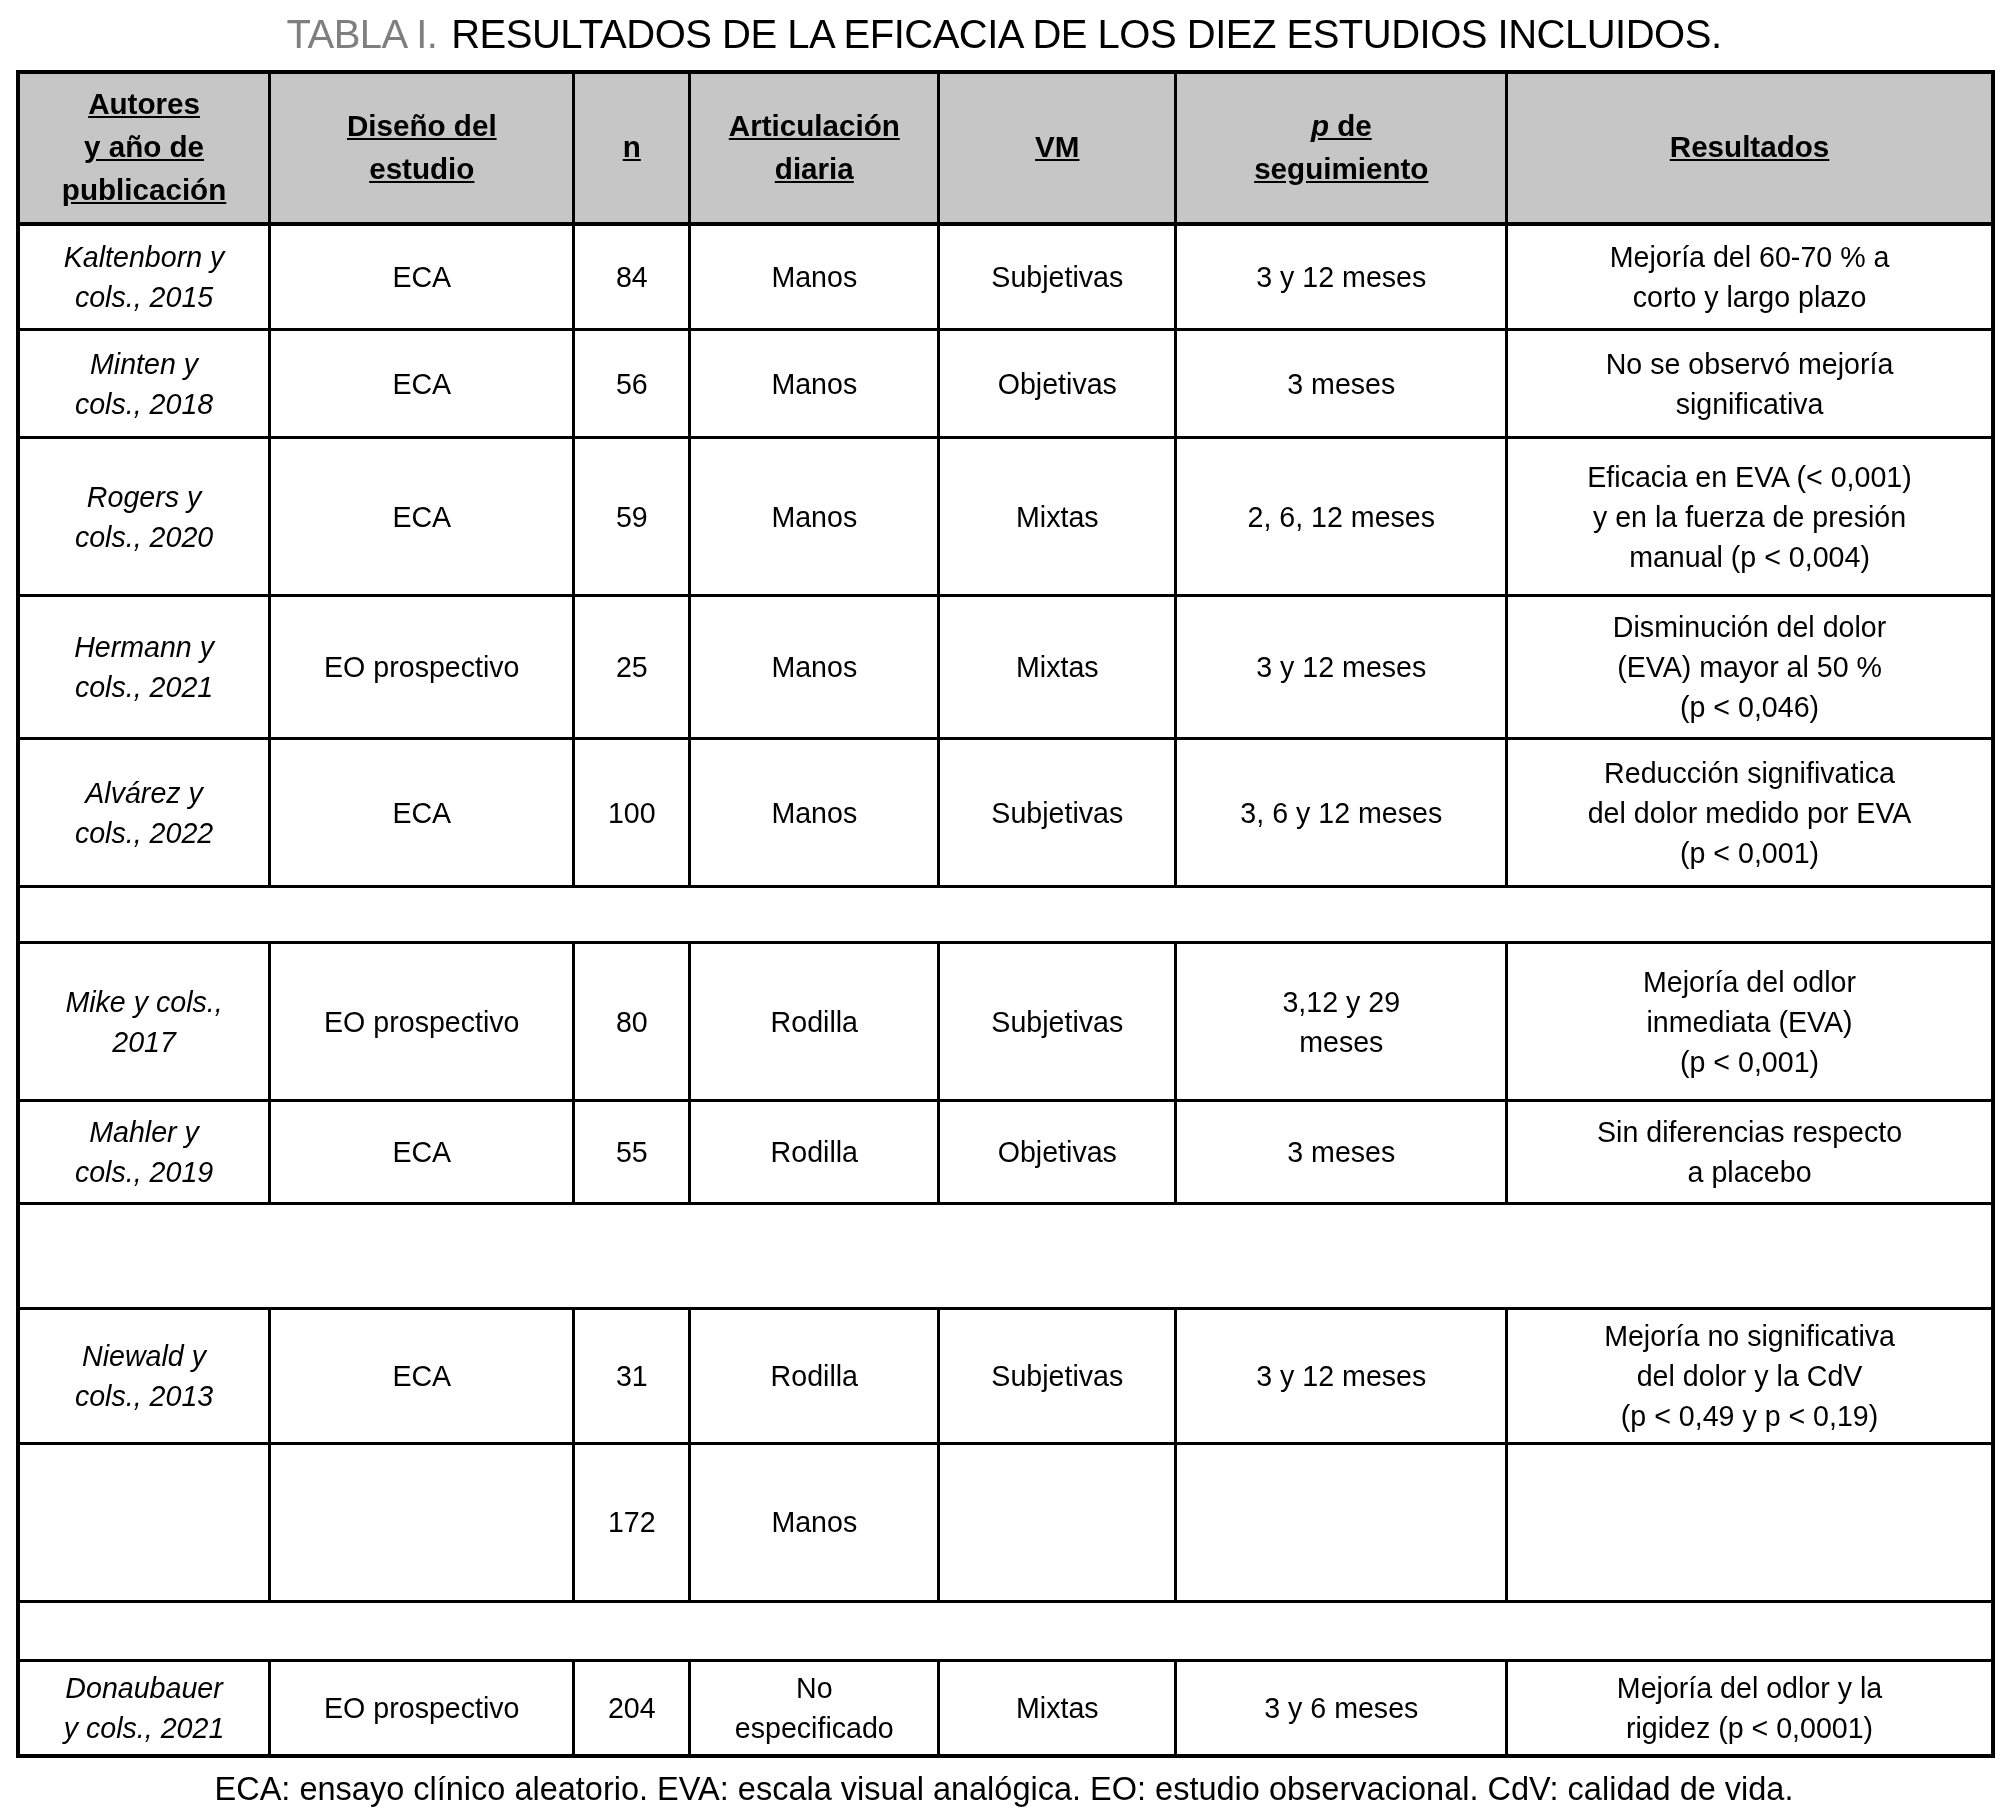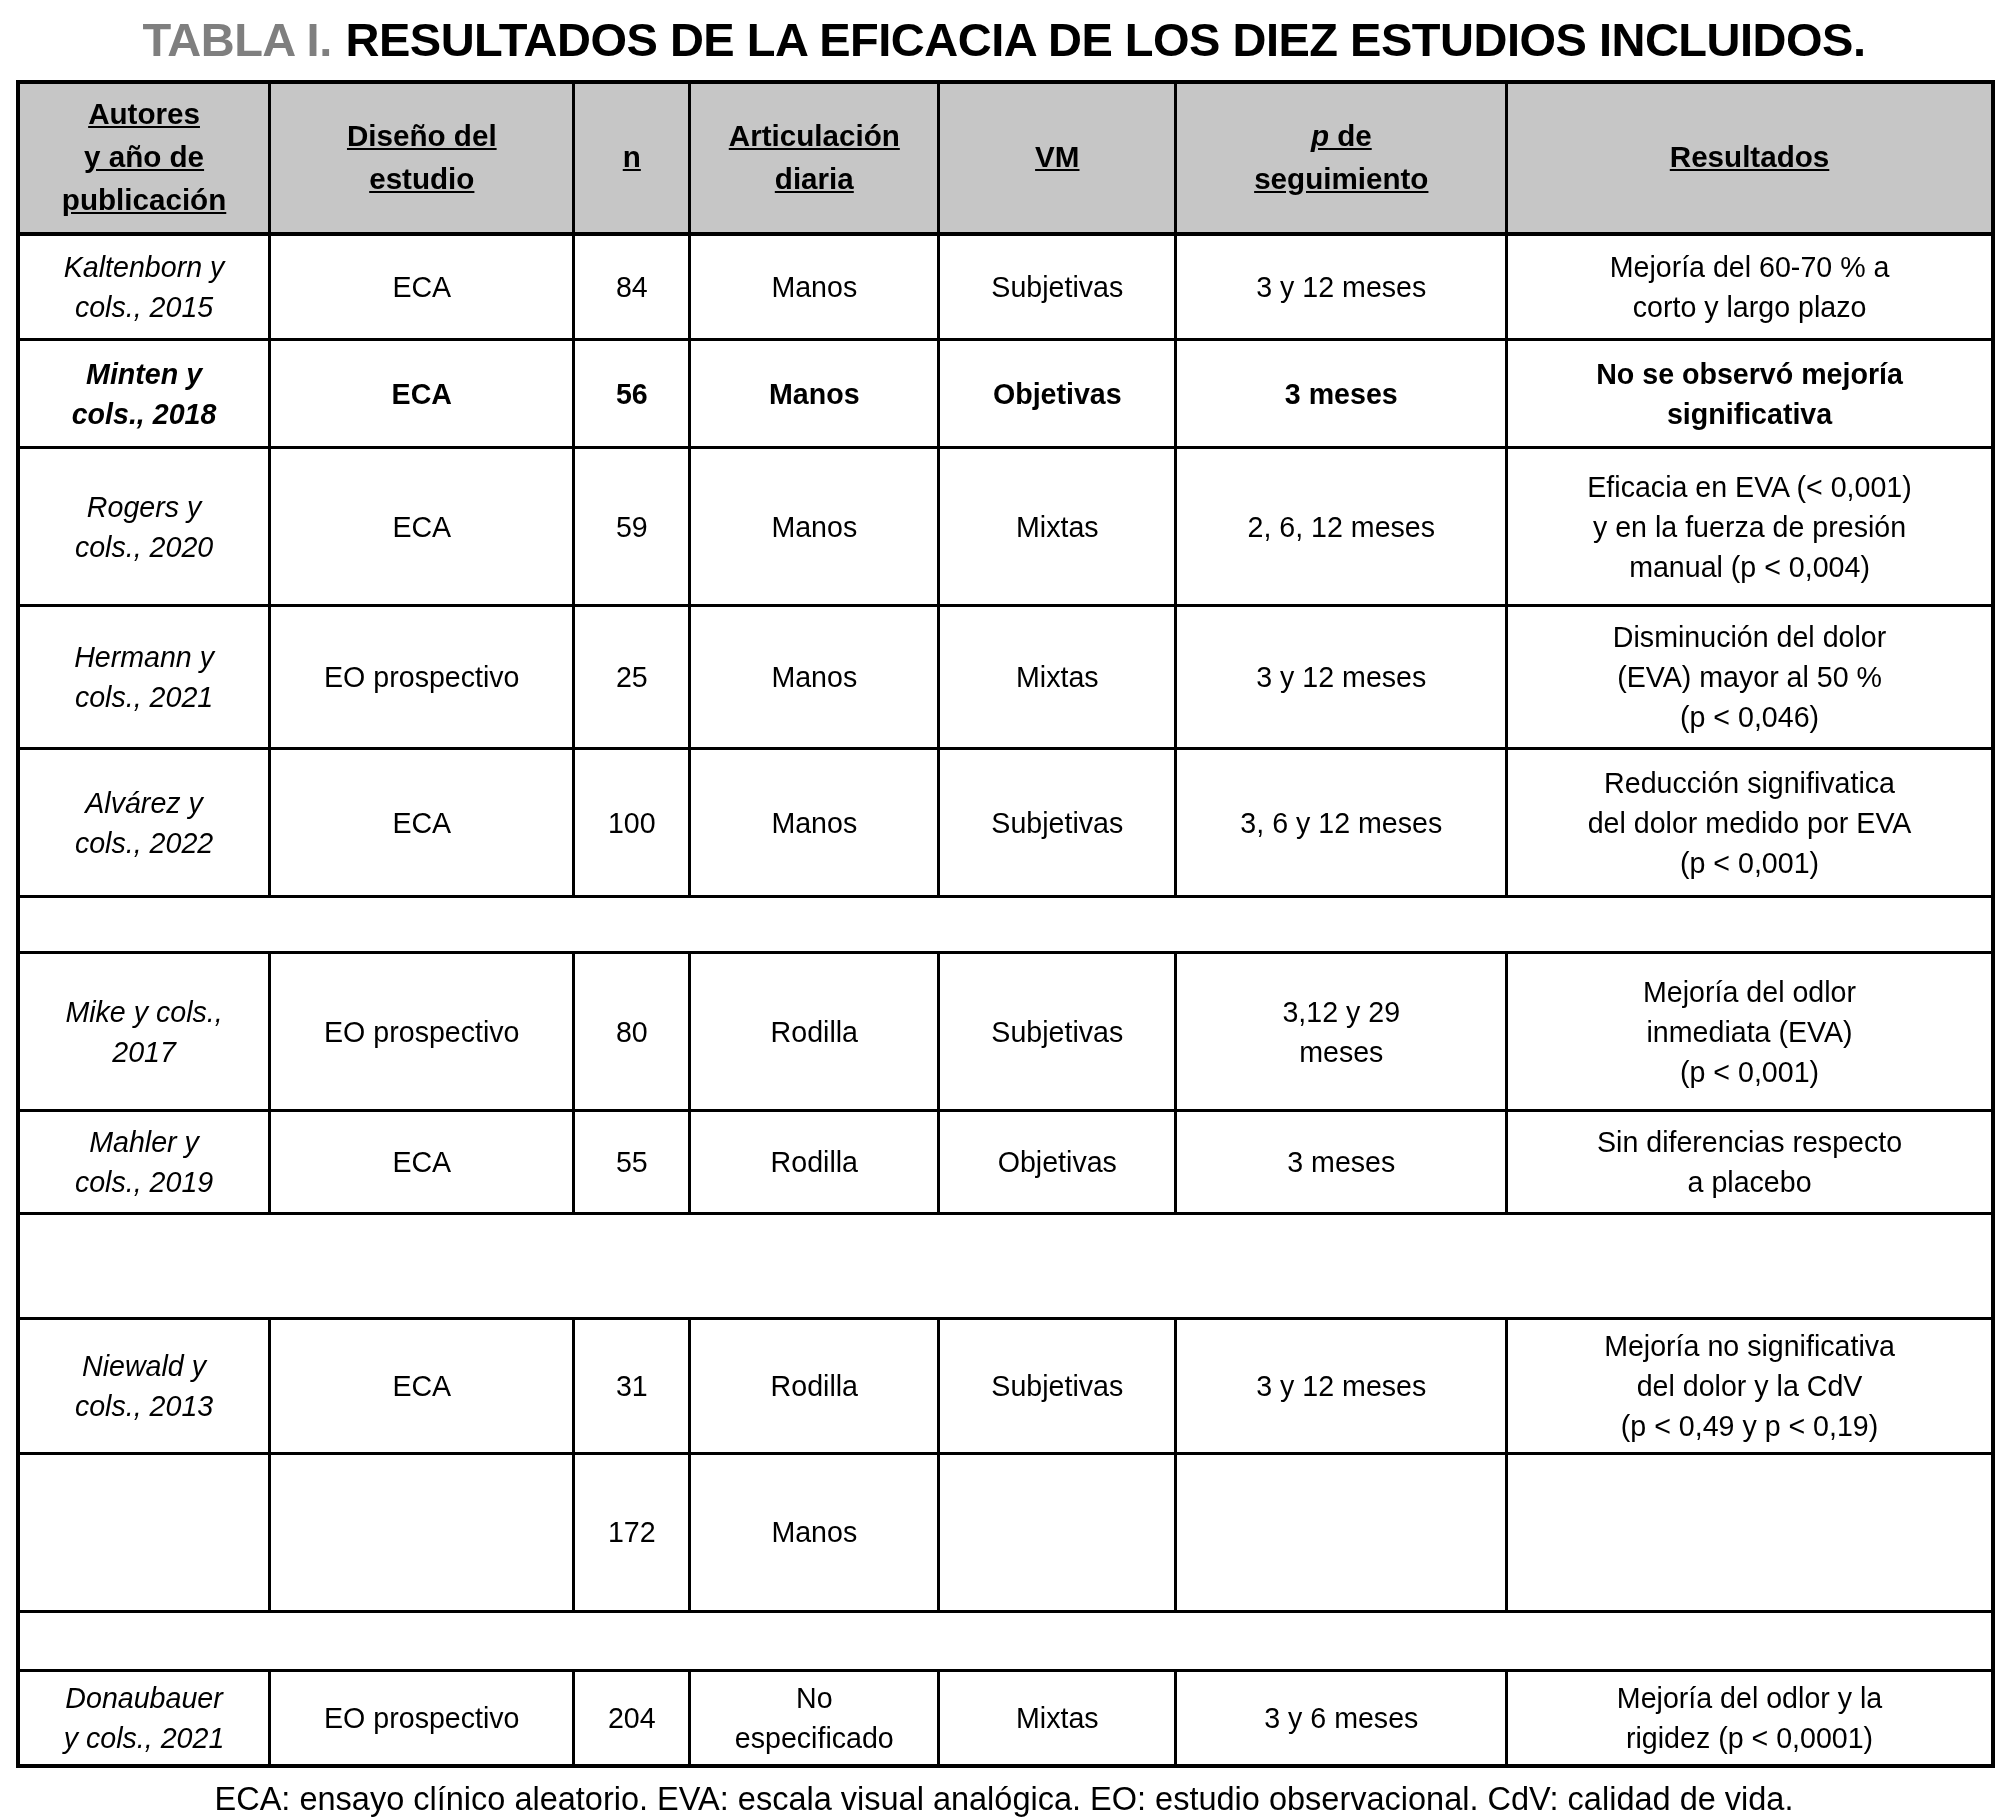--- a/index.html
+++ b/index.html
@@ -11,22 +11,22 @@
   html,body{margin:0;padding:0;}
   body{
     width:2008px;height:1819px;
     background:#ffffff;color:#000;
     font-family:"Liberation Sans", sans-serif;
     overflow:hidden;
   }
   .table-title{
     margin-top:11.8px;
     text-align:center;
-    font-size:47px;
-    font-weight:700;
+    font-size:40px;
+    font-weight:400;
     letter-spacing:-0.5px;
     white-space:nowrap;
   }
   .title-label{color:var(--title-gray);margin-right:13.8px;}
   .title-text{color:#000;}
   table{
     border-collapse:collapse;
     table-layout:fixed;
     width:1976px;
     margin:12.8px 0 0 15.8px;
@@ -56,21 +56,21 @@
   }
   td.col0{font-style:italic;}
   tr.sep td{
     border-left:none;border-right:none;
     border-top:3.9px solid var(--border-color);
     border-bottom:3.9px solid var(--border-color);
   }
   tr.section-end td{border-bottom:3.9px solid var(--border-color);}
   
   tbody tr:nth-child(1){height:106px;}
-  tbody tr:nth-child(2){height:108px;font-weight:bold;}
+  tbody tr:nth-child(2){height:108px;}
   tbody tr:nth-child(3){height:158px;}
   tbody tr:nth-child(4){height:143px;}
   tbody tr:nth-child(5){height:148px;}
   tbody tr:nth-child(6){height:56px;}
   tbody tr:nth-child(7){height:158px;}
   tbody tr:nth-child(8){height:103px;}
   tbody tr:nth-child(9){height:105px;}
   tbody tr:nth-child(10){height:56px;}
   tbody tr:nth-child(11){height:158px;}
   tbody tr:nth-child(12){height:59px;}

